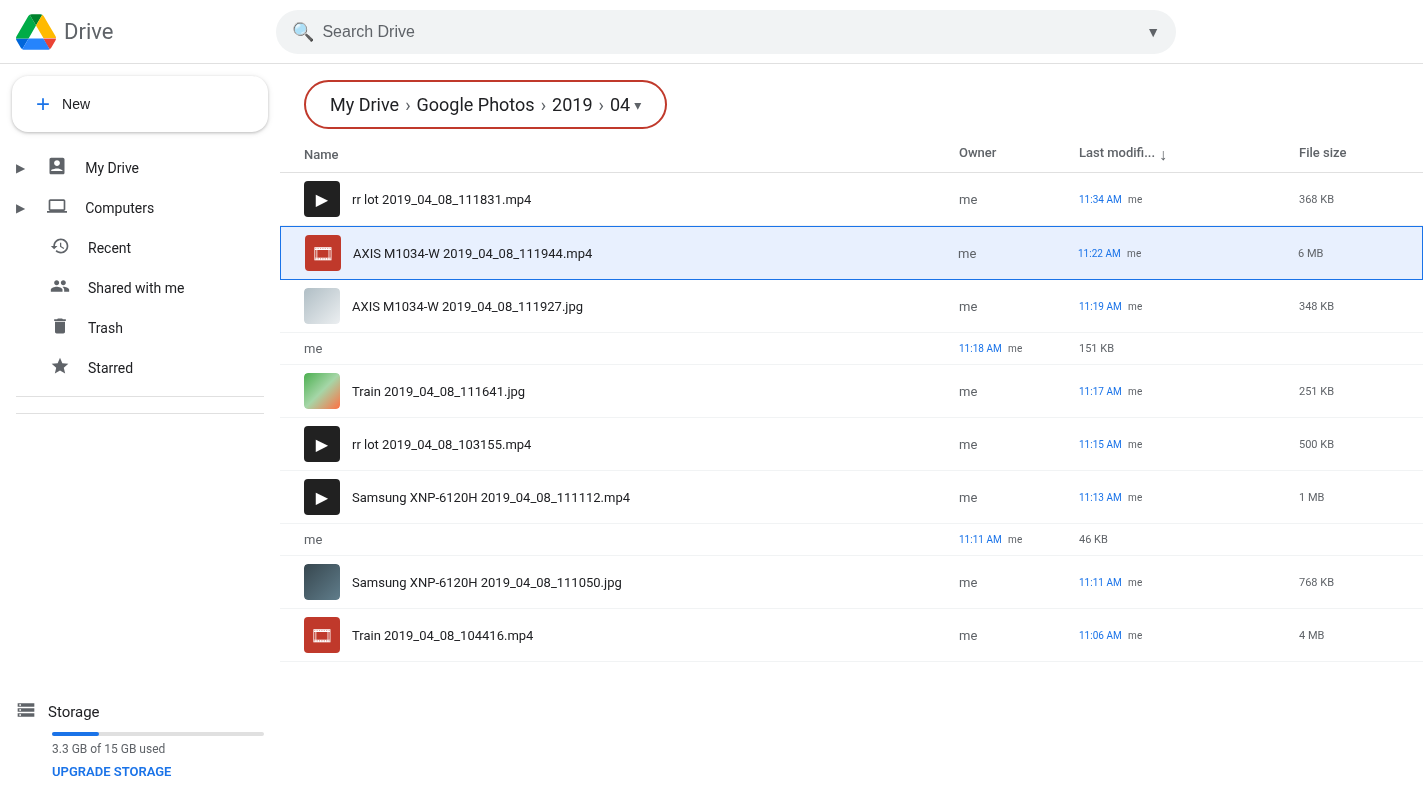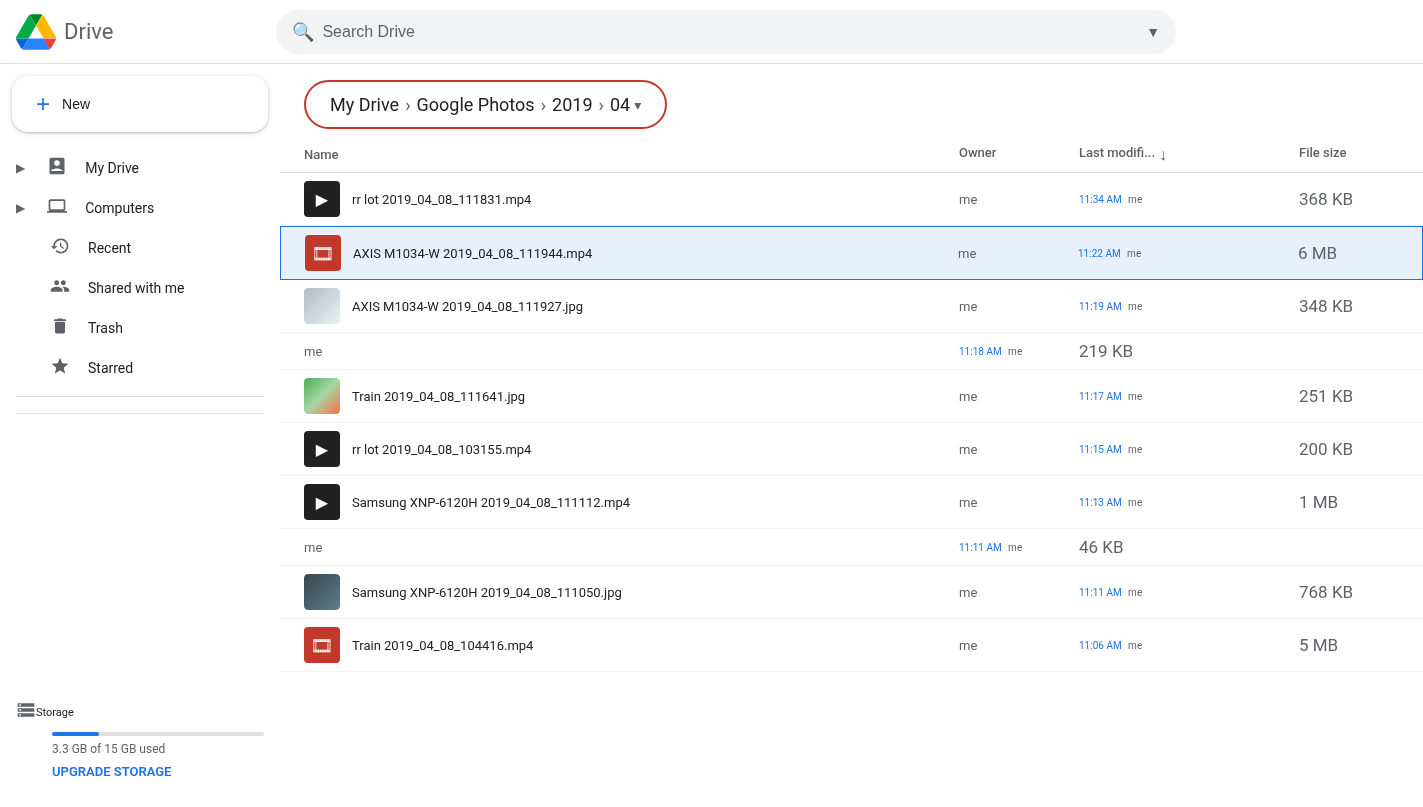--- a/index.html
+++ b/index.html
@@ -43,21 +43,21 @@
     .sidebar-item {
       display: flex; align-items: center; gap: 16px;
       padding: 8px 16px 8px 16px; cursor: pointer; border-radius: 0 24px 24px 0;
       margin-right: 16px; color: #202124;
     }
     .sidebar-item .icon { font-size: 18px; color: #5f6368; width: 24px; text-align: center; }
     .sidebar-item .item-label { font-size: 14px; }
     .sidebar-expand { font-size: 12px; color: #5f6368; margin-right: 4px; }
     .sidebar-divider { height: 1px; background: #e0e0e0; margin: 8px 16px; }
     .storage-section { margin: auto 16px 16px 16px; padding-top: 8px; }
-    .storage-label { font-size: 11px; color: #202124; margin-bottom: 6px; display: flex; align-items: center; }
+    .storage-label { font-size: 15px; color: #202124; margin-bottom: 6px; display: flex; align-items: center; gap: 12px; }
     .storage-icon { font-size: 18px; color: #5f6368; }
     .storage-bar-bg { height: 4px; background: #e0e0e0; border-radius: 2px; margin: 8px 0 6px 36px; }
     .storage-bar-fill { height: 4px; background: #1a73e8; border-radius: 2px; width: 22%; }
     .storage-text { font-size: 12px; color: #5f6368; margin-left: 36px; margin-bottom: 8px; }
     .upgrade-btn { color: #1a73e8; font-size: 13px; font-weight: 600; cursor: pointer; margin-left: 36px; }
 
     
     .content { flex: 1; display: flex; flex-direction: column; overflow: hidden; }
 
     
@@ -101,21 +101,21 @@
       width: 36px; height: 36px; border-radius: 4px; flex-shrink: 0;
       display: flex; align-items: center; justify-content: center; overflow: hidden;
     }
     .file-thumb.video-dark { background: #212121; }
     .file-thumb.video-red { background: #c0392b; }
     .play-icon { color: #fff; font-size: 16px; }
     .file-name-text { font-size: 13px; color: #202124; }
     .owner-cell { font-size: 13px; color: #5f6368; }
     .modified-cell { font-size: 10px; color: #1a73e8; }
     .modified-cell .modified-by { color: #5f6368; margin-left: 4px; }
-    .filesize-cell { font-size: 17px; color: #5f6368; }
+    .filesize-cell { font-size: 11px; color: #5f6368; }
 
     
     .google-drive-logo { width: 40px; height: 40px; }
   </style>
 </head>
 <body>
 
 <div class="topbar">
   <div class="logo-area">
 
@@ -297,21 +297,21 @@
     <div class="modified-cell">
       11:19 AM<span class="modified-by"> me</span>
     </div>
     <div class="filesize-cell">348 KB</div>
   </div>
         <div class="file-row">
     <div class="owner-cell">me</div>
     <div class="modified-cell">
       11:18 AM<span class="modified-by"> me</span>
     </div>
-    <div class="filesize-cell">219 KB</div>
+    <div class="filesize-cell">151 KB</div>
   </div>
         <div class="file-row">
     <div class="file-name-cell">
       <div class="file-thumb ">
               <div style="width:36px;height:36px;background:linear-gradient(135deg,#4caf50,#a5d6a7,#ff7043);border-radius:4px;"></div>
             </div>
       <span class="file-name-text">Train 2019_04_08_111641.jpg</span>
     </div>
     <div class="owner-cell">me</div>
     <div class="modified-cell">
@@ -323,21 +323,21 @@
     <div class="file-name-cell">
       <div class="file-thumb video-dark">
               <span class="play-icon">▶</span>
             </div>
       <span class="file-name-text">rr lot 2019_04_08_103155.mp4</span>
     </div>
     <div class="owner-cell">me</div>
     <div class="modified-cell">
       11:15 AM<span class="modified-by"> me</span>
     </div>
-    <div class="filesize-cell">200 KB</div>
+    <div class="filesize-cell">500 KB</div>
   </div>
         <div class="file-row">
     <div class="file-name-cell">
       <div class="file-thumb video-dark">
               <span class="play-icon">▶</span>
             </div>
       <span class="file-name-text">Samsung XNP-6120H 2019_04_08_111112.mp4</span>
     </div>
     <div class="owner-cell">me</div>
     <div class="modified-cell">
@@ -369,17 +369,17 @@
     <div class="file-name-cell">
       <div class="file-thumb video-red">
               <span style="color:#fff;font-size:18px;">🎞</span>
             </div>
       <span class="file-name-text">Train 2019_04_08_104416.mp4</span>
     </div>
     <div class="owner-cell">me</div>
     <div class="modified-cell">
       11:06 AM<span class="modified-by"> me</span>
     </div>
-    <div class="filesize-cell">5 MB</div>
+    <div class="filesize-cell">4 MB</div>
   </div>
       </div>
   </div>
 </div>
 
 </body></html>

